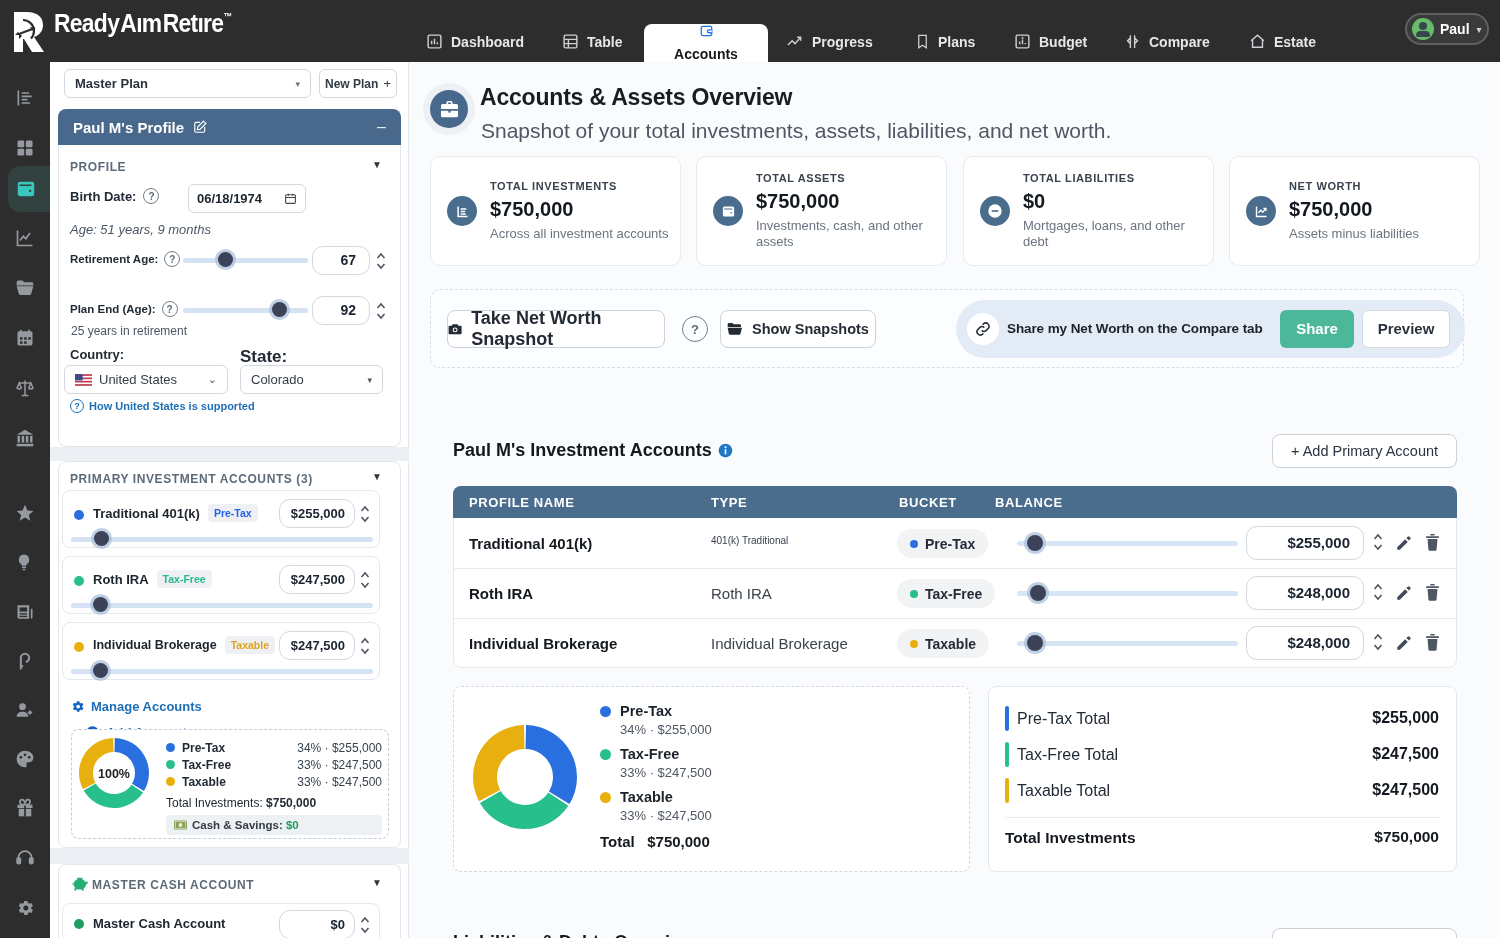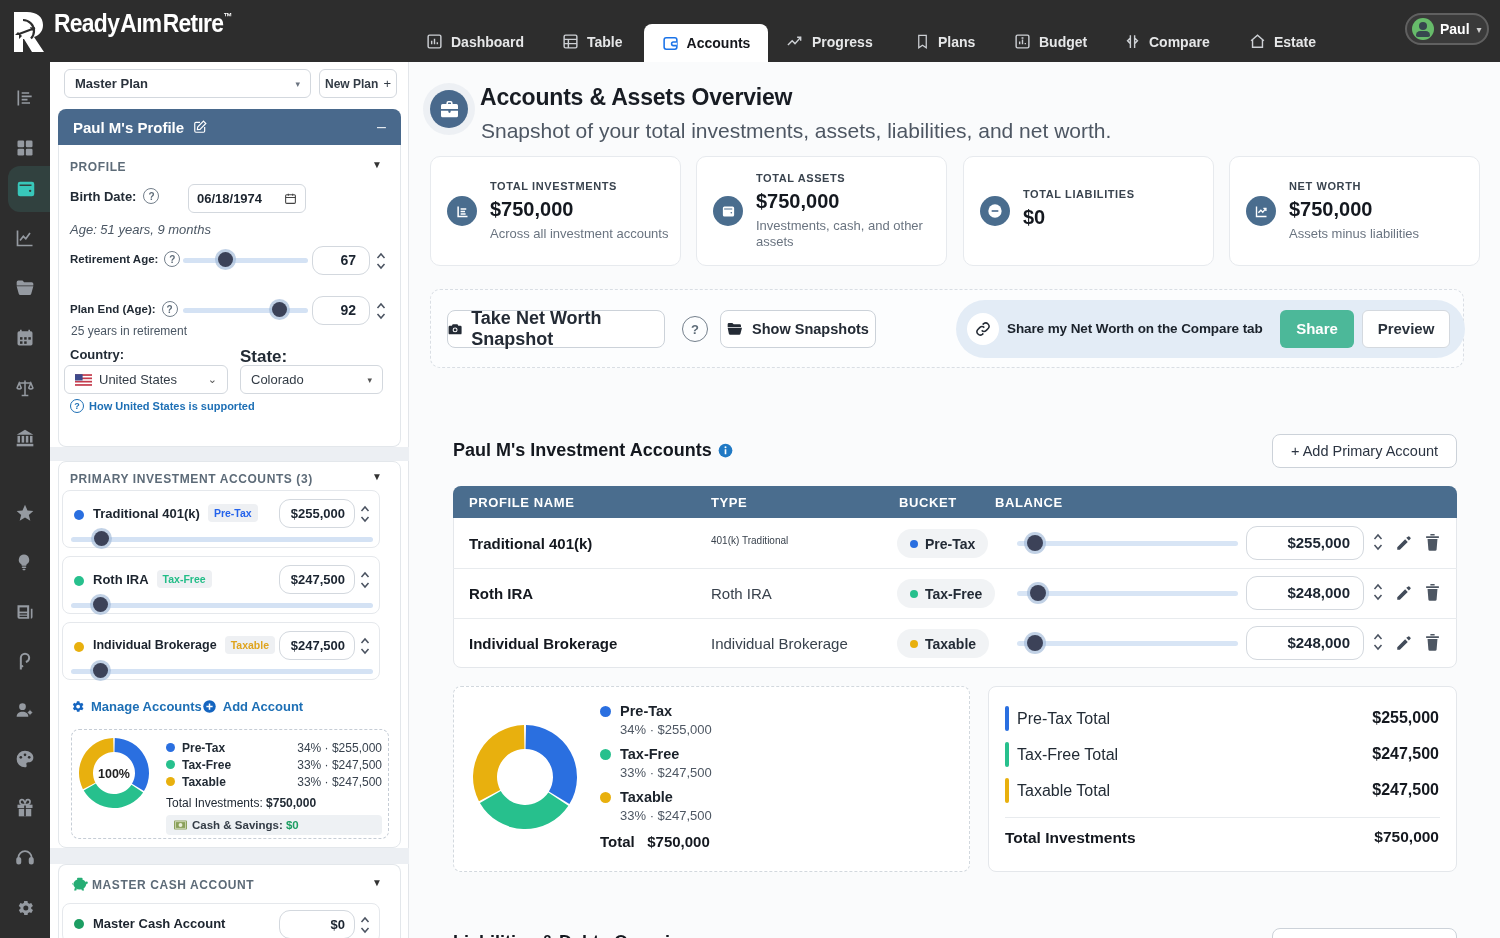--- a/index.html
+++ b/index.html
@@ -5,21 +5,21 @@
 * { margin:0; padding:0; box-sizing:border-box; }
 html,body { width:1500px; height:938px; overflow:hidden; font-family:"Liberation Sans", sans-serif; background:#fafbfc; }
 .abs { position:absolute; }
 
 #topbar { position:absolute; left:0; top:0; width:1500px; height:62px; background:#2d2d2d; z-index:30; }
 #logo { position:absolute; left:10px; top:10px; width:300px; height:44px; }
 #logotext { position:absolute; left:54px; top:8px; font-size:26px; font-weight:bold; color:#fff; letter-spacing:-0.8px; transform:scaleX(0.88); transform-origin:left center; }
 #logotext sup { font-size:10px; vertical-align:12px; letter-spacing:0; }
 .navitem { position:absolute; top:21px; height:41px; display:flex; align-items:center; gap:8px; color:#e6e7e8; font-size:14px; font-weight:bold; }
 .navitem svg { display:block; }
-#tab-accounts { position:absolute; left:644px; top:24px; width:124px; height:38px; background:#fff; border-radius:8px 8px 0 0; display:flex; align-items:center; justify-content:center; gap:8px; color:#16181d; font-size:14px; font-weight:bold; }
+#tab-accounts { position:absolute; left:644px; top:24px; width:124px; height:38px; background:#fff; border-radius:8px 8px 0 0; display:flex; align-items:center; justify-content:flex-end; gap:8px; color:#16181d; font-size:14px; font-weight:bold;flex-direction:column; }
 #paulbtn { position:absolute; left:1405px; top:13px; width:84px; height:32px; background:#3a3a3a; border:2px solid #606060; border-radius:16px; display:flex; align-items:center; padding-left:5px; gap:6px; }
 #paulbtn .av { width:22px; height:22px; border-radius:50%; background:#67bb6a; position:relative; }
 #paulbtn .av:before { content:""; position:absolute; left:7px; top:4px; width:8px; height:8px; border-radius:50%; background:#37474f; }
 #paulbtn .av:after { content:""; position:absolute; left:4px; top:13px; width:14px; height:6px; border-radius:7px 7px 3px 3px; background:#37474f; }
 #paulbtn .nm { color:#fff; font-size:14px; font-weight:bold; }
 #paulbtn .ch { color:#d0d0d0; font-size:10px; margin-left:1px; }
 
 #rail { position:absolute; left:0; top:62px; width:50px; height:876px; background:#2d2d2d; z-index:20; }
 .ricon { position:absolute; left:15px; width:20px; height:20px; }
 .ricon svg { display:block; }
@@ -374,21 +374,21 @@
       </span>
     <div class="valbox" style="left:216px; top:8px; width:76px; height:29px; font-size:13px; line-height:27px; padding-right:9px;">$247,500</div>
     <div class="spin" style="left:297px; top:13px;"><svg width="10" height="20" viewBox="0 0 10 20">
           <path d="M1.5 7 L5 3 L8.5 7" fill="none" stroke="#4a5260" stroke-width="1.5"></path>
           <path d="M1.5 13 L5 17 L8.5 13" fill="none" stroke="#4a5260" stroke-width="1.5"></path>
         </svg></div>
     <div class="track" style="left:8px; top:46px; width:302px;"></div>
     <div class="thumb" style="left:30px; top:40px;"></div>
   </div>
 
-  <div class="abs" style="left:20px; top:637px; display:flex; gap:0; align-items:center;">
+  <div class="abs" style="left:20px; top:637px; display:flex; gap:11px; align-items:center;flex-direction:column;">
     <span style="display:inline-flex; gap:6px; align-items:center;">
       <svg width="15" height="15" viewBox="0 0 24 24" fill="#1565c0">
           <path d="M19.4 13a7.5 7.5 0 0 0 .1-2l2-1.5-2-3.5-2.4 1a7.5 7.5 0 0 0-1.7-1L15 3.5h-4l-.4 2.5a7.5 7.5 0 0 0-1.7 1l-2.4-1-2 3.5L6.5 11a7.5 7.5 0 0 0 .1 2l-2 1.5 2 3.5 2.4-1a7.5 7.5 0 0 0 1.7 1l.4 2.5h4l.4-2.5a7.5 7.5 0 0 0 1.7-1l2.4 1 2-3.5z"></path>
           <circle cx="13" cy="12" r="3" fill="#fff"></circle>
         </svg>
       <span class="bluelink" style="font-size:13px;">Manage Accounts</span>
     </span>
     <span style="display:inline-flex; gap:6px; align-items:center;">
       <svg width="15" height="15" viewBox="0 0 24 24">
           <circle cx="12" cy="12" r="10" fill="#1565c0"></circle>
@@ -492,20 +492,21 @@
   <div class="statcard" style="left:554px;">
     <div class="statico">
         <svg width="16" height="16" viewBox="0 0 24 24">
           <circle cx="12" cy="12" r="10" fill="#fff"></circle>
           <rect x="7" y="10.8" width="10" height="2.4" fill="#49698c"></rect>
         </svg>
       </div>
     <div>
         <div class="statlabel">TOTAL LIABILITIES</div>
         <div class="statval">$0</div>
+        <div class="statdesc">Mortgages, loans, and other debt</div>
       </div>
   </div>
   <div class="statcard" style="left:820px;">
     <div class="statico">
         <svg width="15" height="15" viewBox="0 0 24 24" fill="none" stroke="#fff" stroke-width="2.2">
           <path d="M4 4v16h16"></path>
           <path d="M7 14l4-4 3 3 5-6"></path>
           <path d="M15 7h4v4"></path>
         </svg>
       </div>

